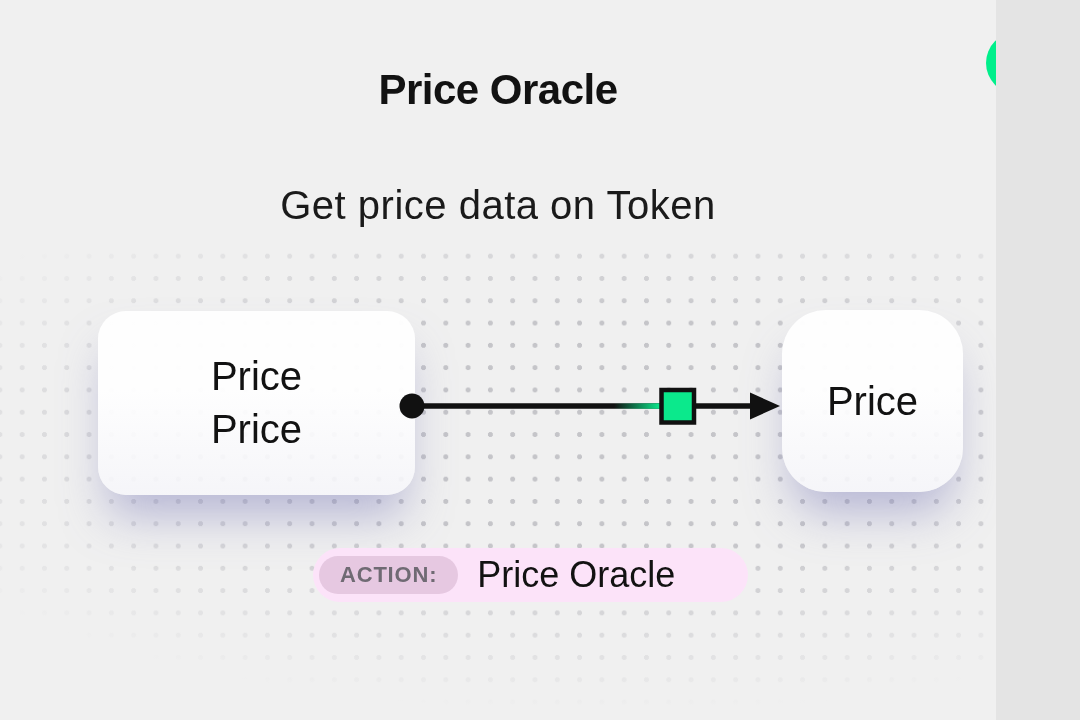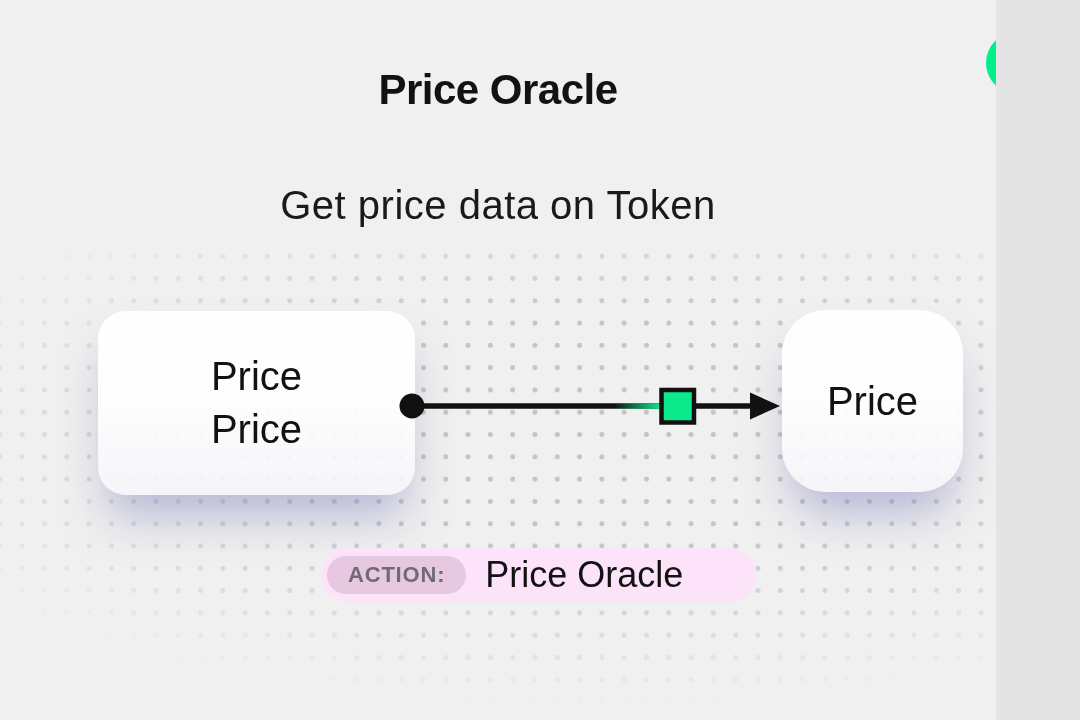--- a/index.html
+++ b/index.html
@@ -91,21 +91,21 @@
   .connector-svg {
     position: absolute;
     left: 0; top: 0;
     width: 1080px; height: 720px;
     z-index: 3;
     pointer-events: none;
   }
 
   .action-badge {
     position: absolute;
-    left: 321px; top: 548px;
+    left: 313px; top: 548px;
     width: 435px; height: 54px;
     border-radius: 27px;
     background: #fce3f9;
     display: flex;
     align-items: center;
     padding-left: 6px;
     box-sizing: border-box;
     z-index: 2;
   }
   .action-badge-label {

